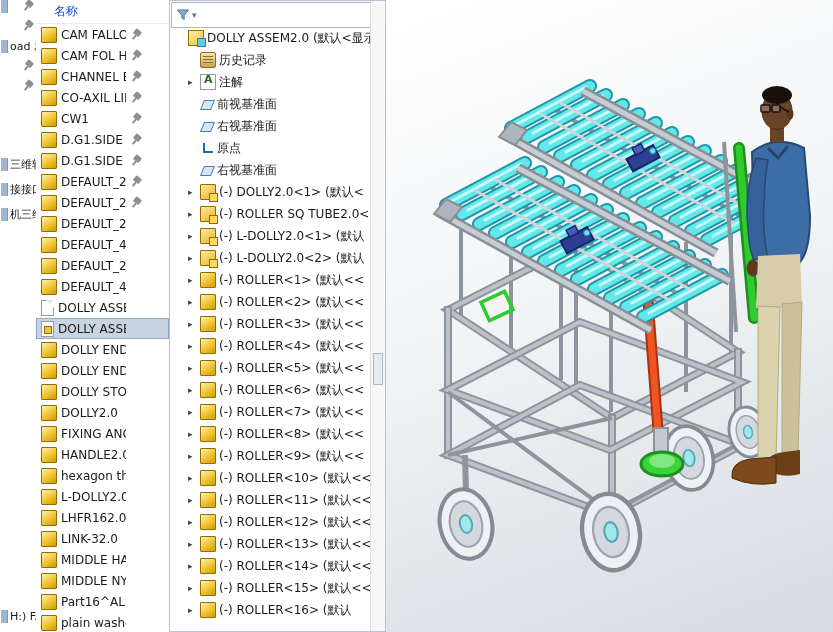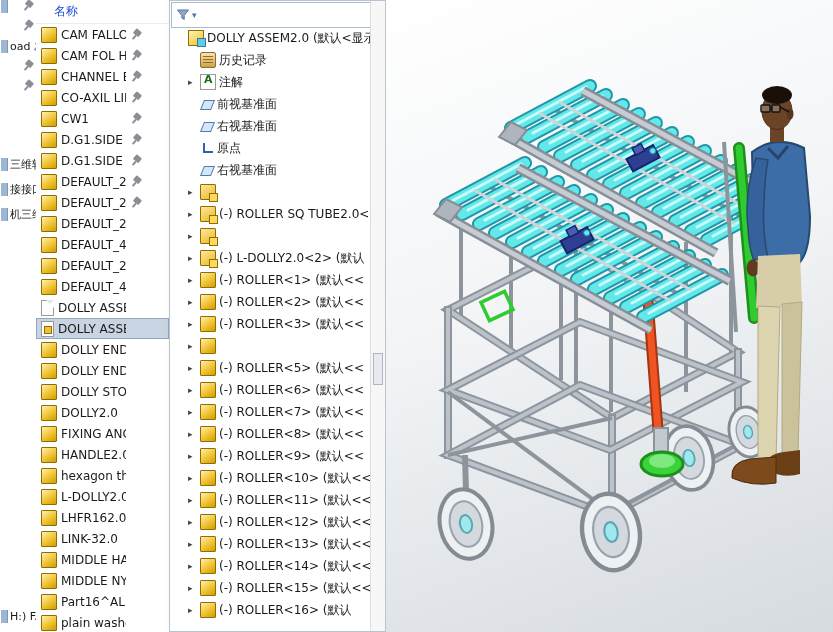--- a/index.html
+++ b/index.html
@@ -375,31 +375,33 @@
 
         <div class="tree-row" data-icon="plane" data-indent="1" data-arrow="false">
           <span class="arrow">▸</span>
           <span class="icon"></span>
           <span class="tlabel">右视基准面</span>
         </div>
 
         <div class="tree-row" data-icon="assembly" data-indent="1" data-arrow="true">
           <span class="arrow">▸</span>
           <span class="icon"></span>
+          <span class="tlabel">(-) DOLLY2.0&lt;1&gt; (默认&lt;</span>
         </div>
 
         <div class="tree-row" data-icon="assembly" data-indent="1" data-arrow="true">
           <span class="arrow">▸</span>
           <span class="icon"></span>
           <span class="tlabel">(-) ROLLER SQ TUBE2.0&lt;</span>
         </div>
 
         <div class="tree-row" data-icon="assembly" data-indent="1" data-arrow="true">
           <span class="arrow">▸</span>
           <span class="icon"></span>
+          <span class="tlabel">(-) L-DOLLY2.0&lt;1&gt; (默认</span>
         </div>
 
         <div class="tree-row" data-icon="assembly" data-indent="1" data-arrow="true">
           <span class="arrow">▸</span>
           <span class="icon"></span>
           <span class="tlabel">(-) L-DOLLY2.0&lt;2&gt; (默认</span>
         </div>
 
         <div class="tree-row" data-icon="part" data-indent="1" data-arrow="true">
           <span class="arrow">▸</span>
@@ -415,20 +417,21 @@
 
         <div class="tree-row" data-icon="part" data-indent="1" data-arrow="true">
           <span class="arrow">▸</span>
           <span class="icon"></span>
           <span class="tlabel">(-) ROLLER&lt;3&gt; (默认&lt;&lt;</span>
         </div>
 
         <div class="tree-row" data-icon="part" data-indent="1" data-arrow="true">
           <span class="arrow">▸</span>
           <span class="icon"></span>
+          <span class="tlabel">(-) ROLLER&lt;4&gt; (默认&lt;&lt;</span>
         </div>
 
         <div class="tree-row" data-icon="part" data-indent="1" data-arrow="true">
           <span class="arrow">▸</span>
           <span class="icon"></span>
           <span class="tlabel">(-) ROLLER&lt;5&gt; (默认&lt;&lt;</span>
         </div>
 
         <div class="tree-row" data-icon="part" data-indent="1" data-arrow="true">
           <span class="arrow">▸</span>

